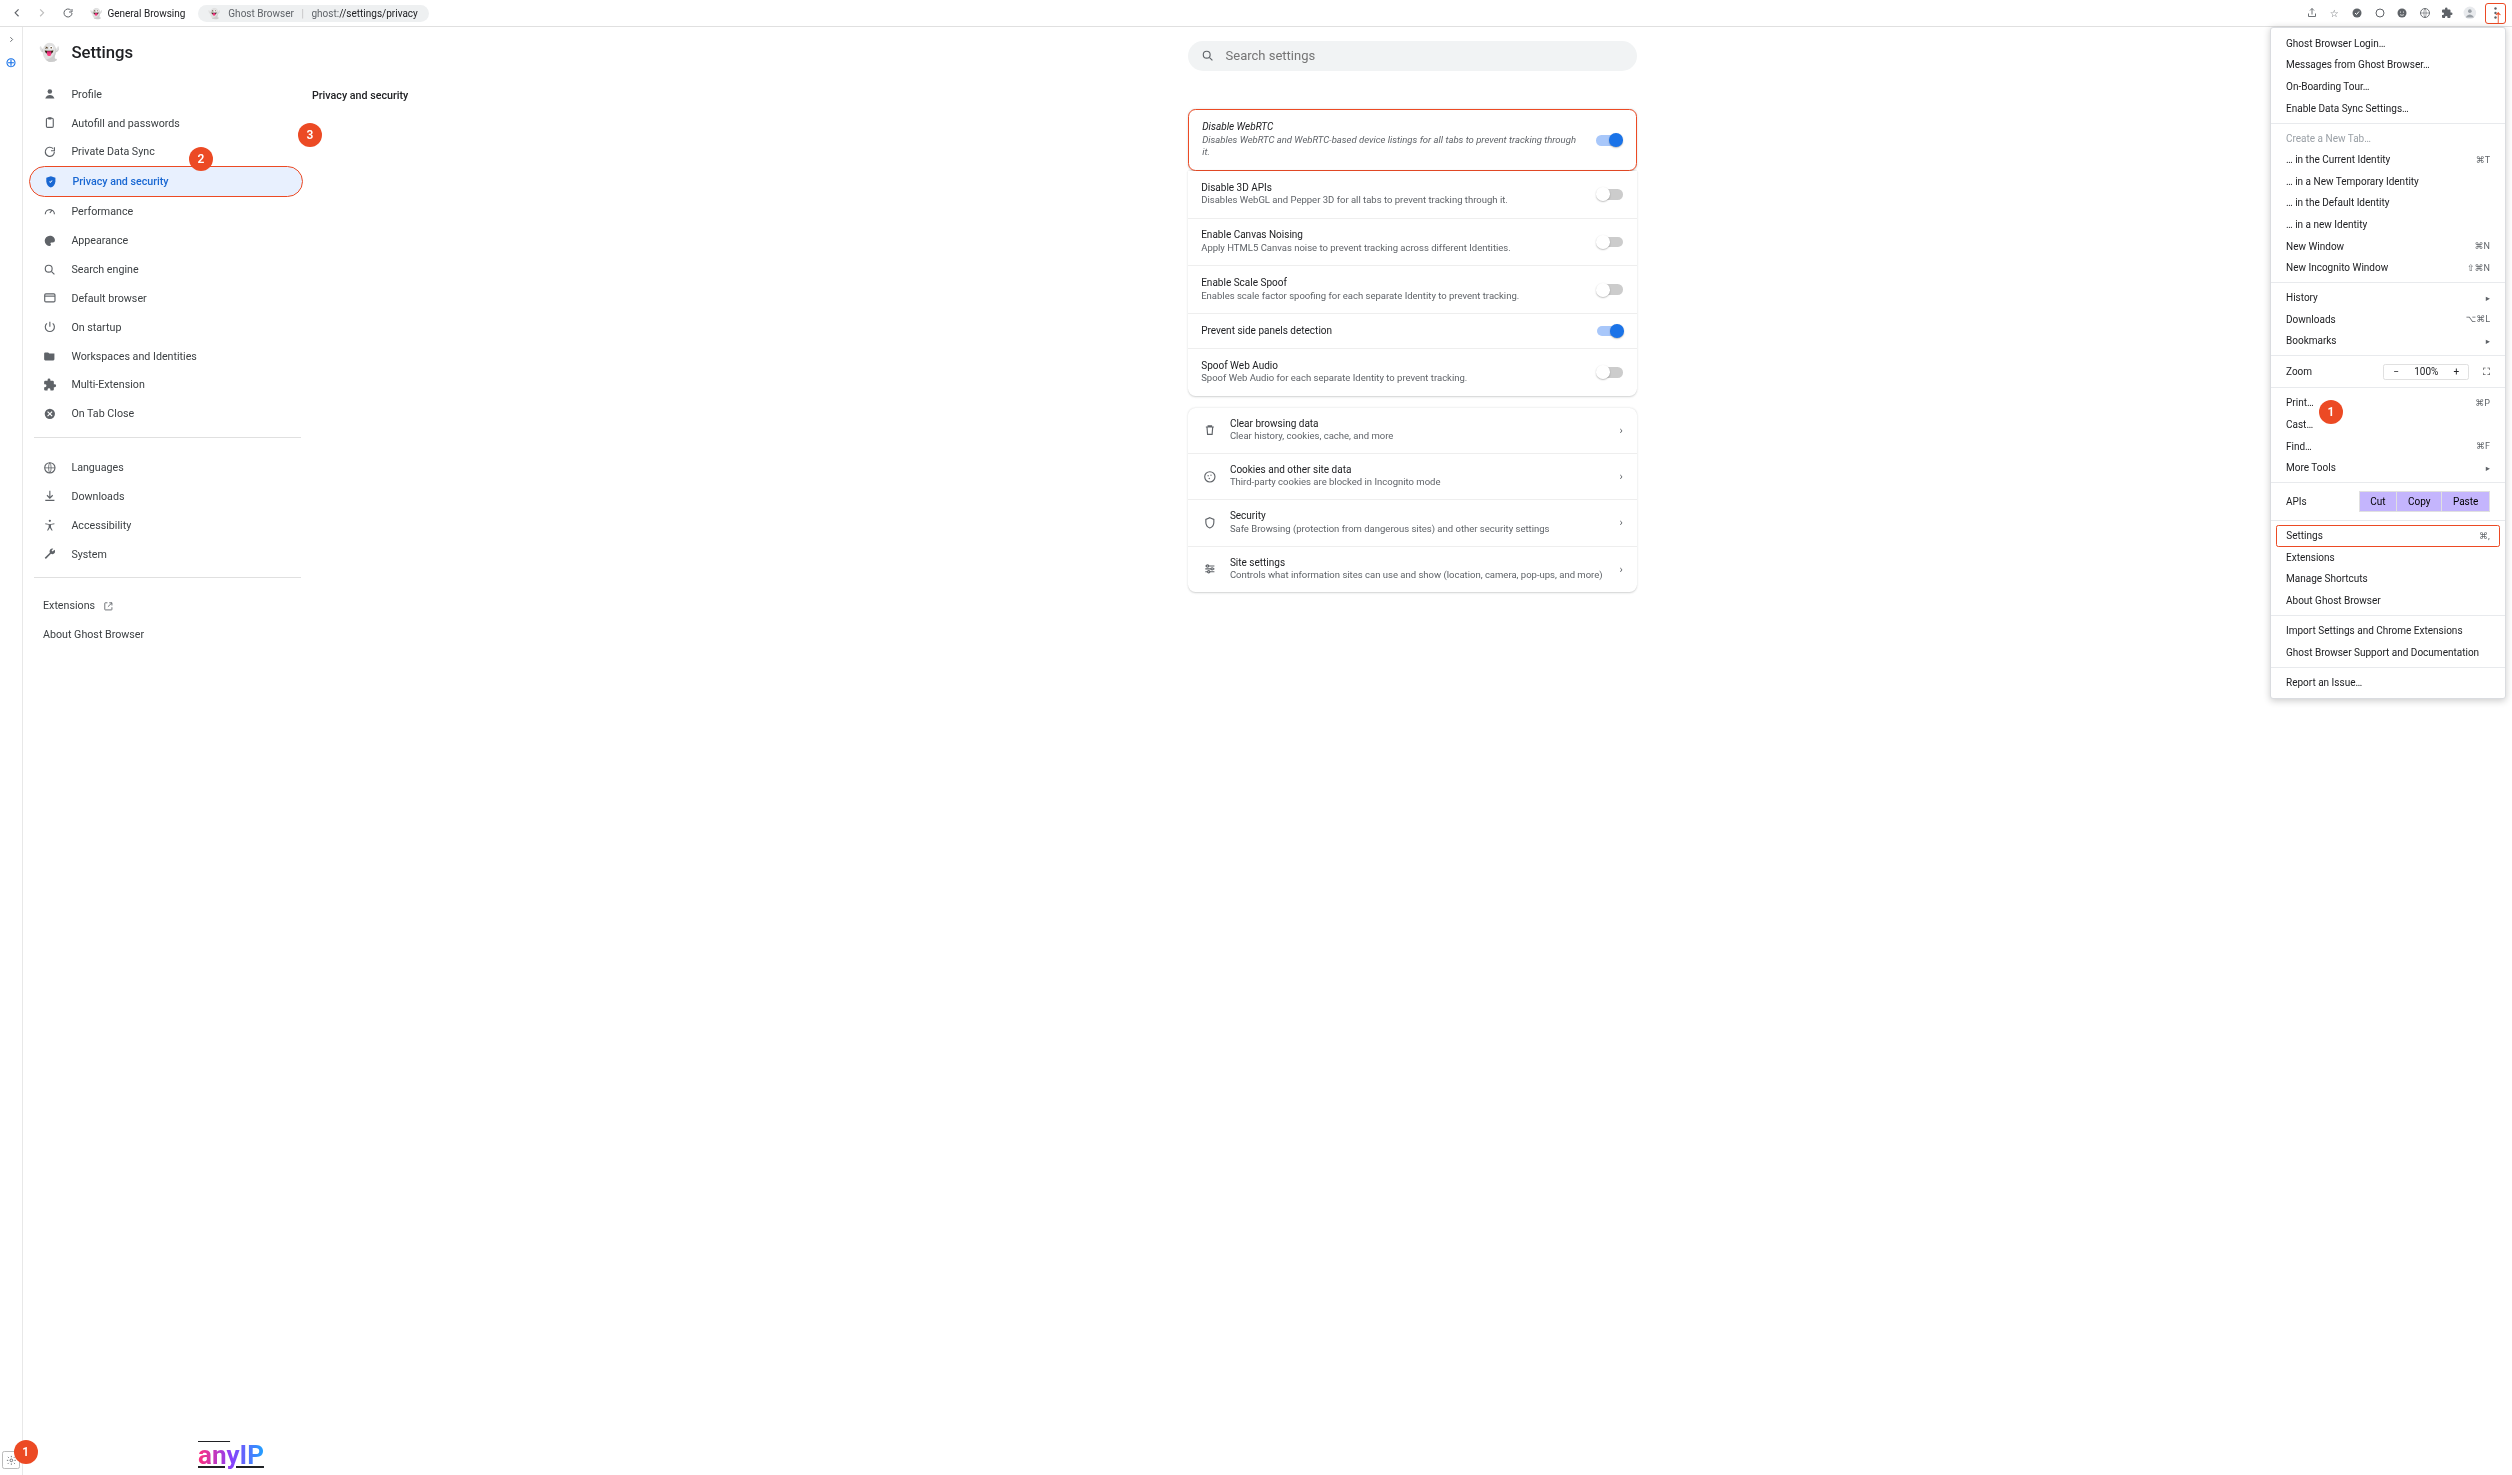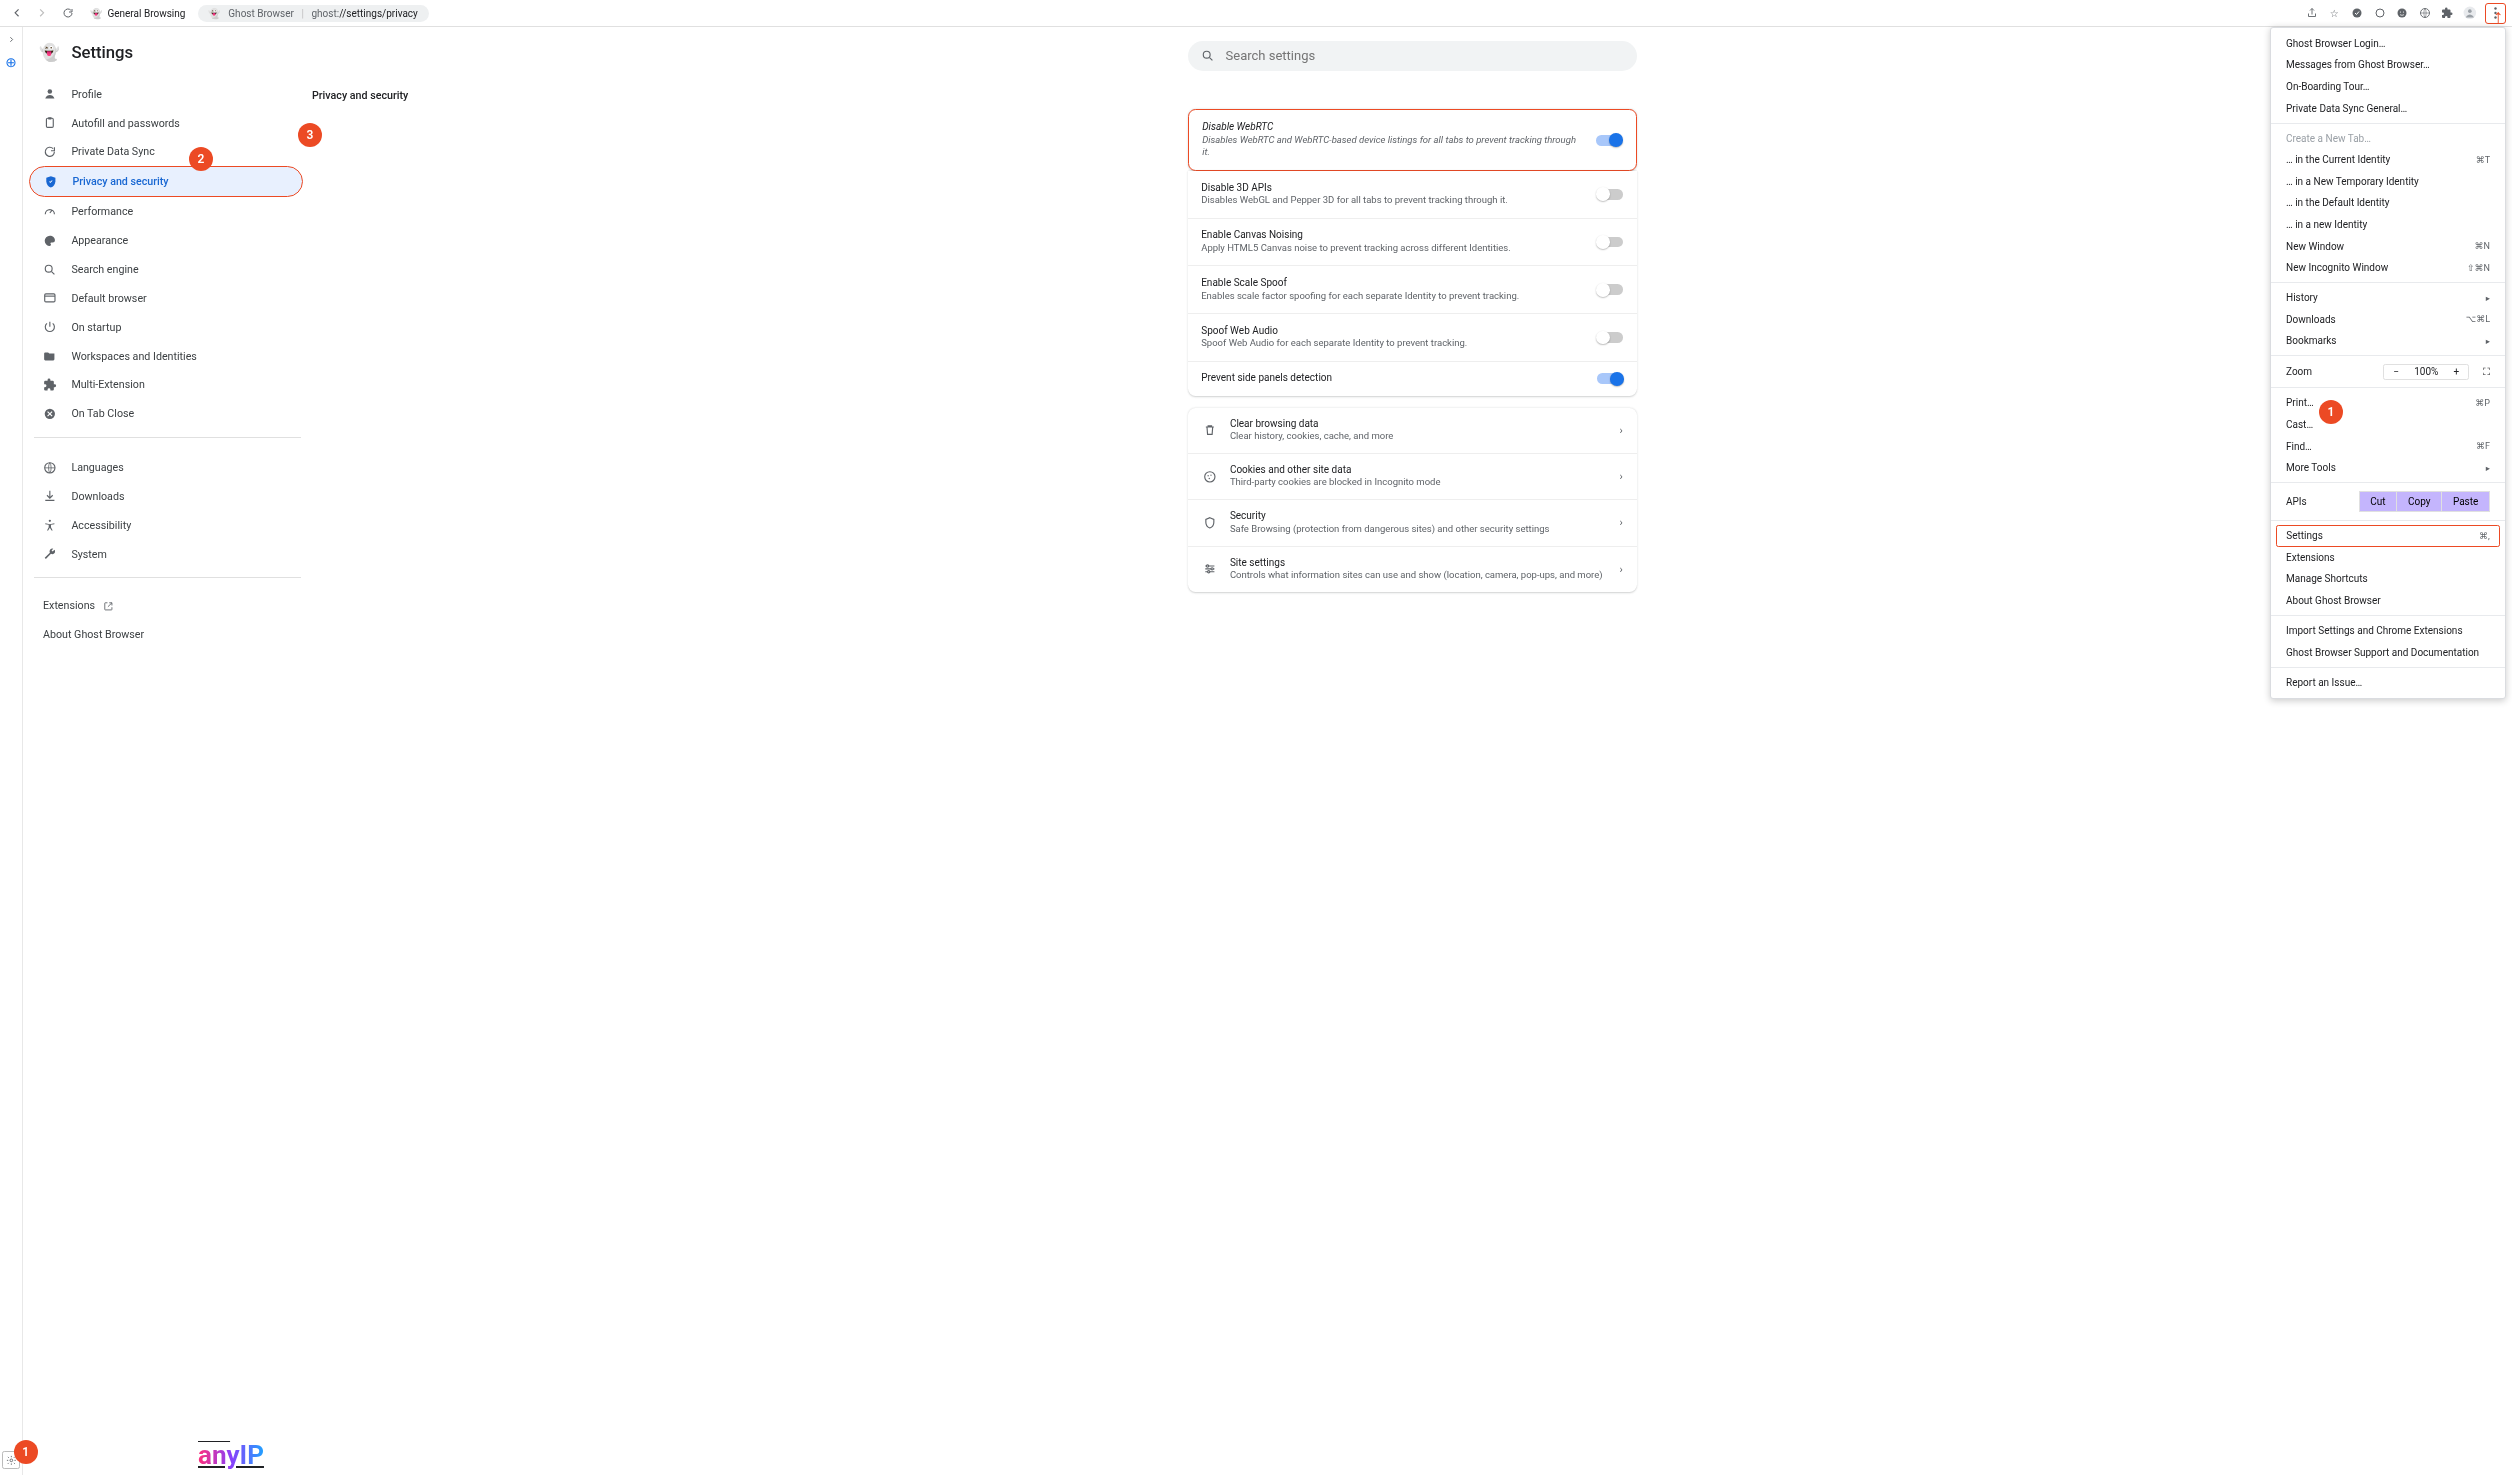--- a/index.html
+++ b/index.html
@@ -387,30 +387,30 @@
       </div>
       <div class="row">
         <div class="row-text">
             <div class="row-title">Enable Scale Spoof</div>
             <div class="row-desc">Enables scale factor spoofing for each separate Identity to prevent tracking.</div>
           </div>
         <div class="toggle"></div>
       </div>
       <div class="row">
         <div class="row-text">
+            <div class="row-title">Prevent side panels detection</div>
+          </div>
+        <div class="toggle on"></div>
+      </div>
+      <div class="row">
+        <div class="row-text">
             <div class="row-title">Spoof Web Audio</div>
             <div class="row-desc">Spoof Web Audio for each separate Identity to prevent tracking.</div>
           </div>
         <div class="toggle"></div>
-      </div>
-      <div class="row">
-        <div class="row-text">
-            <div class="row-title">Prevent side panels detection</div>
-          </div>
-        <div class="toggle on"></div>
       </div>
     </div>
 
     <div class="card links">
       <div class="link-row">
         <div class="link-ic">
             <svg width="13.7" height="13.7" viewBox="0 0 24 24">
               <path fill="none" stroke="#5f6368" stroke-width="2" d="M5 7h14M9 7V5h6v2M7 7l1 13h8l1-13"></path>
             </svg>
           </div>
@@ -469,21 +469,21 @@
     <div class="menu-item">
         <span>Ghost Browser Login…</span>
       </div>
     <div class="menu-item">
         <span>Messages from Ghost Browser…</span>
       </div>
     <div class="menu-item">
         <span>On-Boarding Tour…</span>
       </div>
     <div class="menu-item">
-        <span>Private Data Sync General…</span>
+        <span>Enable Data Sync Settings…</span>
       </div>
     <div class="menu-div"></div>
     <div class="menu-item disabled">
         <span>Create a New Tab…</span>
       </div>
     <div class="menu-item">
         <span>… in the Current Identity</span>
         <span class="short">⌘T</span>
       </div>
     <div class="menu-item">

